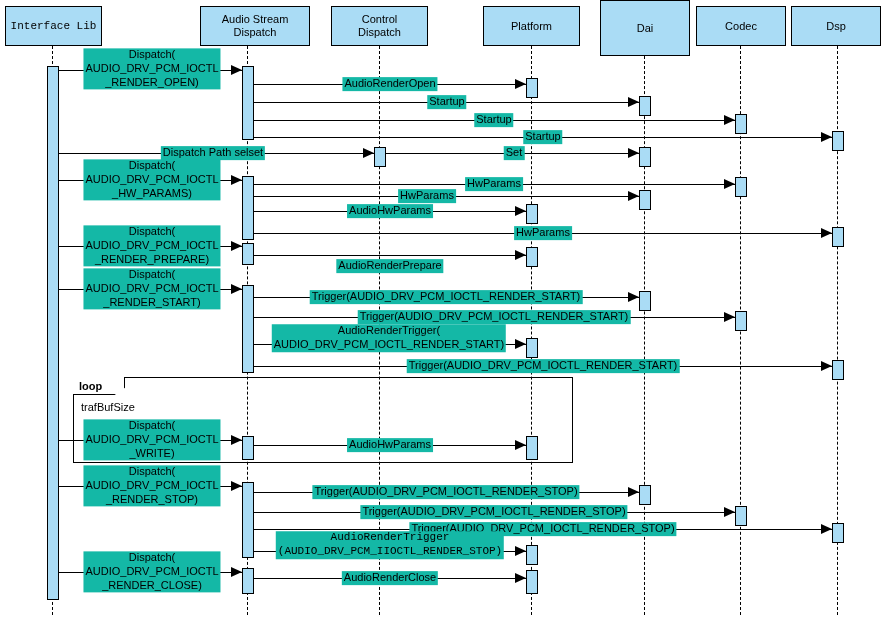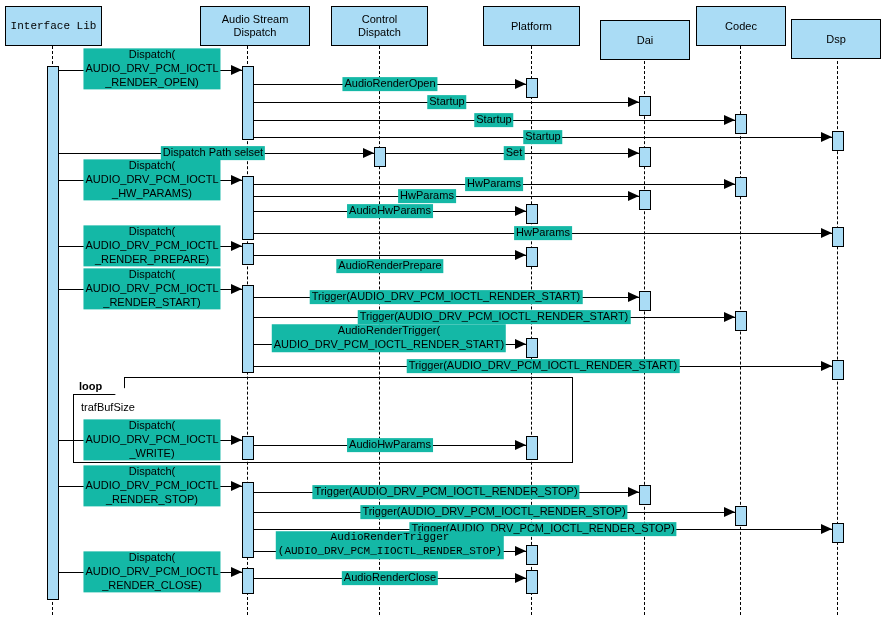--- a/index.html
+++ b/index.html
@@ -248,17 +248,17 @@
       <div class="arrow-head arrow-right" style="left: 515px; top: 573px;"></div>
       <div class="msg-label" style="left: 390px; top: 578px;">AudioRenderClose</div>
     </div>
   <div id="layer-participants">
       <div class="participant-box" style="left: 5px; top: 6px; width: 97px; height: 40px; font-family: Liberation Mono, monospace;"><span>Interface Lib</span></div>
       <div class="participant-box" style="left: 200px; top: 6px; width: 110px; height: 40px;"><span>Audio Stream
 Dispatch</span></div>
       <div class="participant-box" style="left: 331px; top: 6px; width: 97px; height: 40px;"><span>Control
 Dispatch</span></div>
       <div class="participant-box" style="left: 483px; top: 6px; width: 97px; height: 40px;"><span>Platform</span></div>
-      <div class="participant-box" style="left: 600px; top: 20px; width: 90px; height: 40px;"><span>Dai</span></div>
+      <div class="participant-box" style="left: 600px; top: 0; width: 90px; height: 56px;"><span>Dai</span></div>
       <div class="participant-box" style="left: 696px; top: 6px; width: 90px; height: 40px;"><span>Codec</span></div>
-      <div class="participant-box" style="left: 791px; top: 6px; width: 90px; height: 40px; margin-top: 13px;"><span>Dsp</span></div>
+      <div class="participant-box" style="left: 791px; top: 6px; width: 90px; height: 40px;"><span>Dsp</span></div>
     </div>
 </div>
 
 </body></html>

